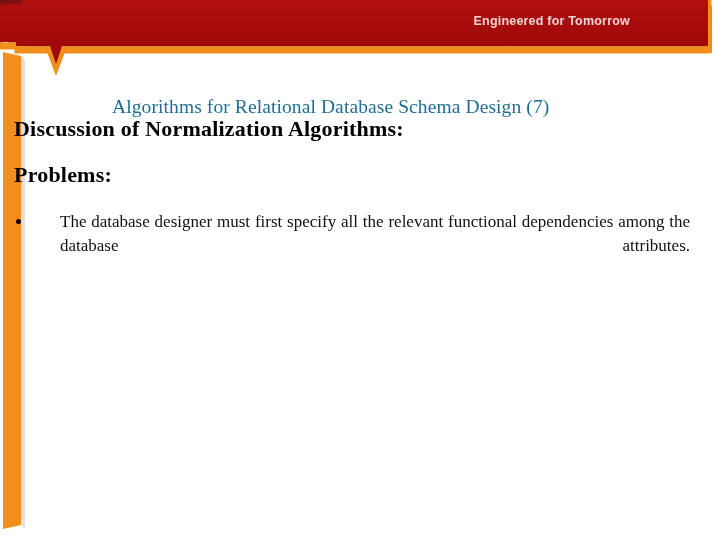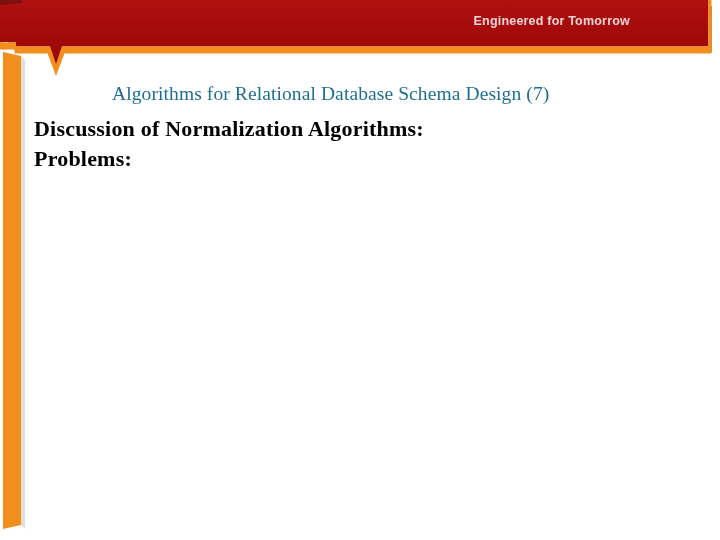--- a/index.html
+++ b/index.html
@@ -54,45 +54,45 @@
     top: 40px;
     width: 40px;
     height: 500px;
     pointer-events: none;
   }
 
   
   .slide-title {
     position: absolute;
     left: 112px;
-    top: 83px;
+    top: 96px;
     font-size: 19.5px;
     color: #1f6e91;
     white-space: nowrap;
     letter-spacing: 0.1px;
   }
 
   
   .content {
     position: absolute;
-    left: 34px;
+    left: 14px;
     top: 115px;
     width: 676px;
   }
 
   .heading {
     font-size: 22px;
     font-weight: bold;
     color: #000000;
     line-height: 1.25;
     margin: 0;
     letter-spacing: 0.2px;
   }
   .heading.h2 {
-    margin-top: 2px;
+    margin-top: 18px;
   }
 
   ul.bullets {
     list-style: none;
     margin: 22px 0 0 0;
     padding: 0;
   }
   ul.bullets > li {
     position: relative;
     padding-left: 46px;
@@ -156,16 +156,20 @@
     </svg>
   </div>
 
   <div class="slide-title">Algorithms for Relational Database Schema Design (7)</div>
 
   <div class="content">
     <p class="heading">Discussion of Normalization Algorithms:</p>
     <p class="heading h2">Problems:</p>
 
     <ul class="bullets">
+      <li>
+        <span class="dot"></span>
+        <span class="btext">The database designer must first specify all the relevant functional dependencies among the database attributes.</span>
+      </li>
     </ul>
   </div>
 
 </div>
 
 </body></html>

